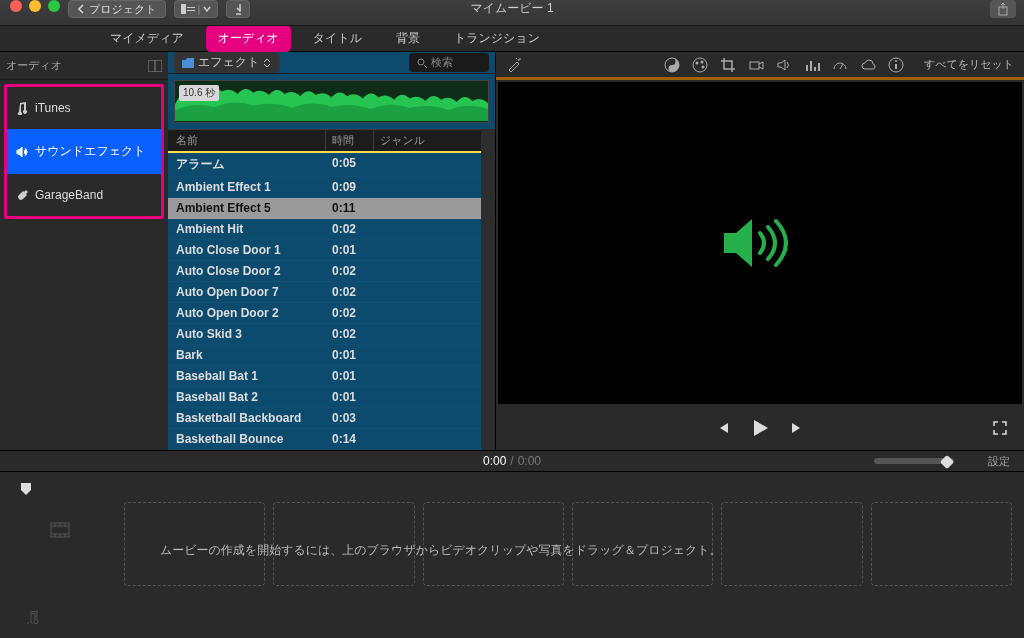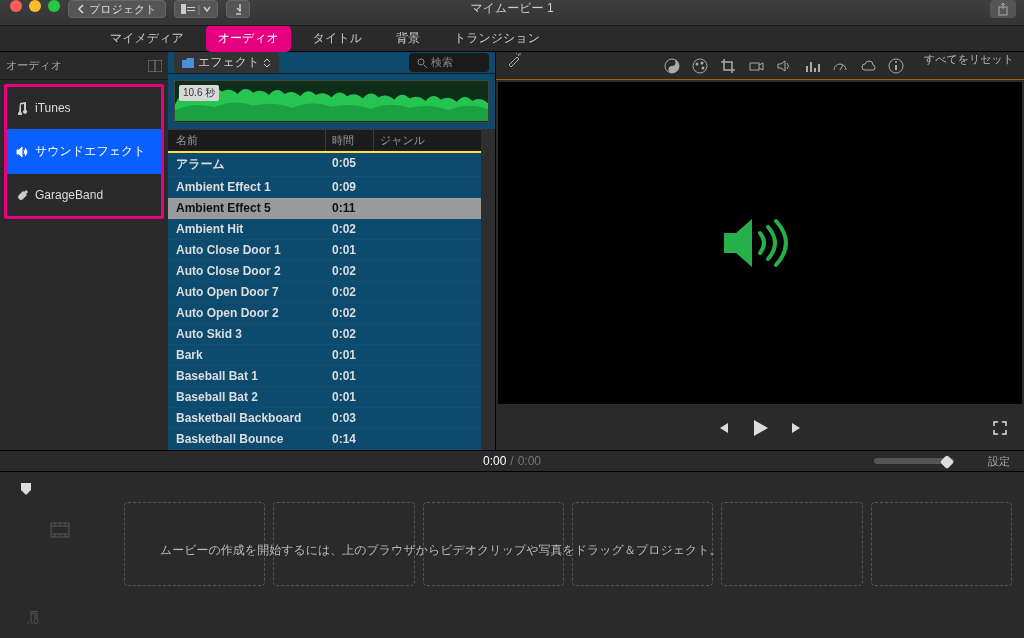--- a/index.html
+++ b/index.html
@@ -37,21 +37,21 @@
 .th-genre { flex: 1; padding:3px 6px;}
 .tbl-body { overflow-y:auto; flex:1;font-weight:bold; }
 .row { display:flex; font-size:12px; color:#ddd; border-bottom:1px solid rgba(255,255,255,0.03);}
 .row .c1 { flex:0 0 158px; padding:3px 8px; white-space:nowrap; overflow:hidden;}
 .row .c2 { flex:0 0 48px; padding:3px 6px;}
 .row .c3 { flex:1; padding:3px 6px;}
 .row.sel { background:#9a9a9a; color:#111; }
 .scrollbar-fake { width:14px; background:#2e2e2e; }
 
 .right-col { flex:1; background:#2a2a2a; display:flex; flex-direction:column; }
-.right-tools { height:28px; display:flex; padding:0 10px; border-bottom:1px solid #a16207;}
+.right-tools { height:28px; display:flex; align-items:center; padding:0 10px; border-bottom:3px solid #a16207;}
 .tool-left { color:#aaa; }
 .tool-icons { margin-left:auto; display:flex; gap:12px; color:#aaa; align-items:center;}
 .tool-icons span { width:16px; text-align:center; }
 .reset { margin-left:20px; font-size:11px; color:#bbb; }
 .preview { flex:1; background:#000; margin:2px; display:flex; align-items:center; justify-content:center; position:relative;}
 .speaker-icon { color:#26b04b; }
 .transport { height:44px; display:flex; align-items:center; justify-content:center; gap:18px; position:relative;}
 .transport .fs { position:absolute; right:16px; color:#ccc;}
 
 .time-row { height:22px; background:#2a2a2a; display:flex; align-items:center; justify-content:center; font-size:12px; color:#ccc; border-top:1px solid #000; border-bottom:1px solid #000; position:relative;}

